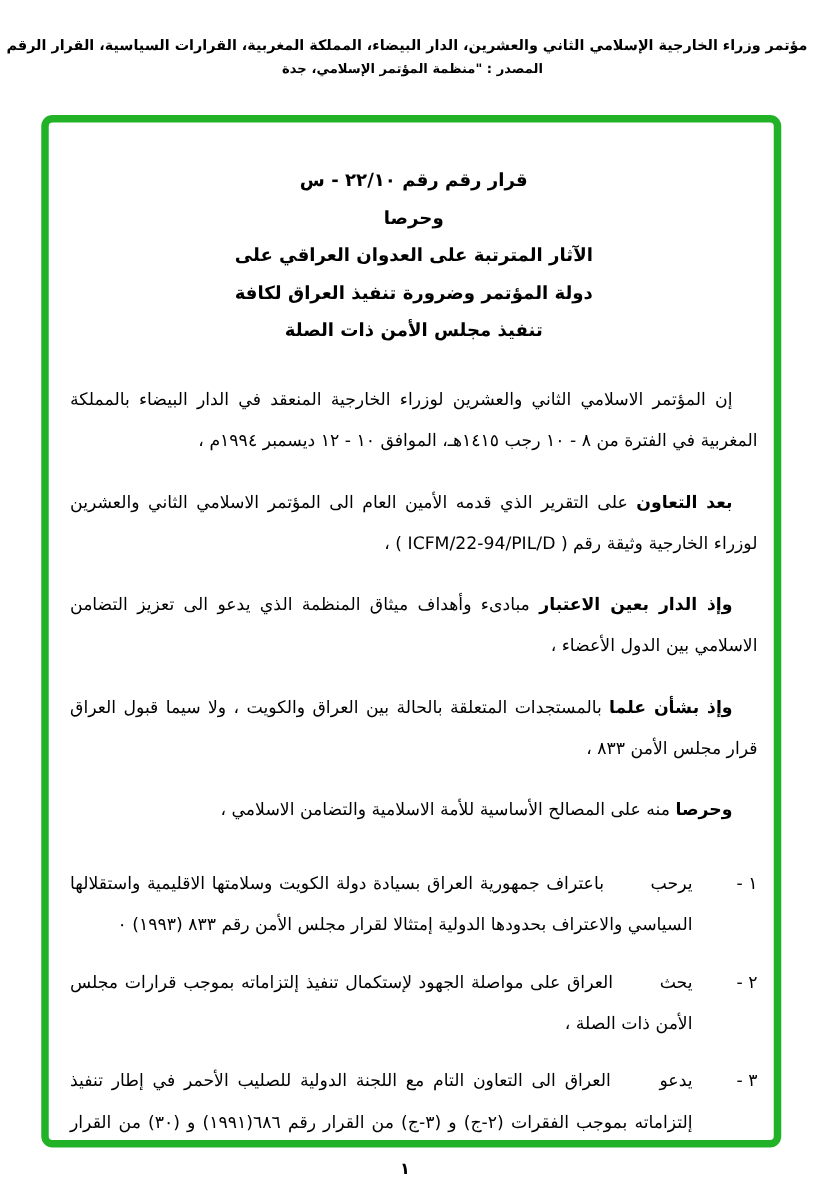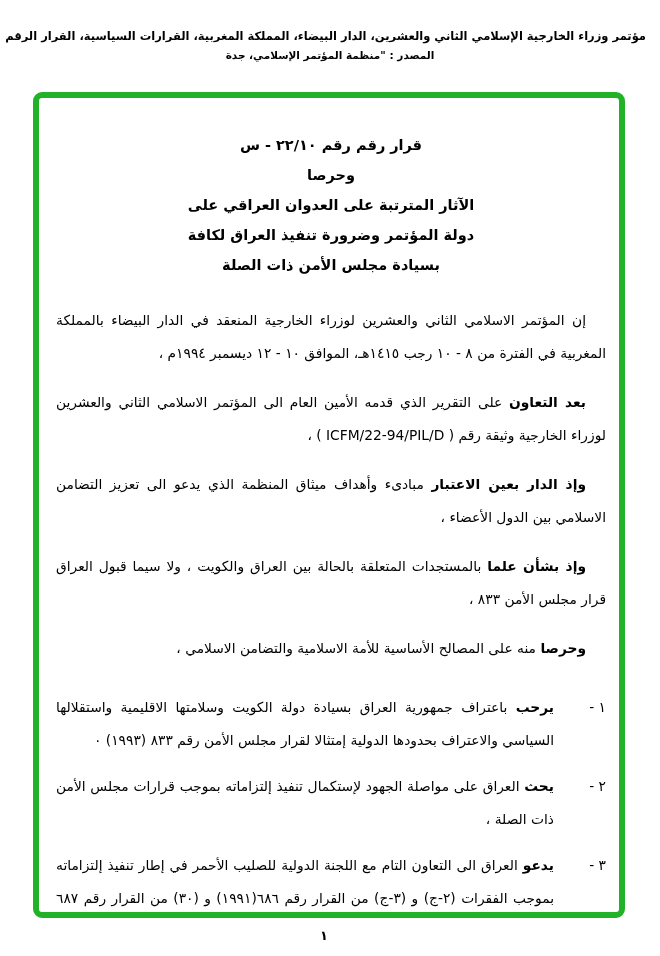--- a/index.html
+++ b/index.html
@@ -85,21 +85,21 @@
   .item .marker {
     flex: none;
     width: 52px;
     font-weight: normal;
     white-space: nowrap;
   }
   .item .item-text {
     flex: 1;
     text-align: justify;
   }
-  .item .lead { font-weight: bold; }
+  .item .lead { font-weight: normal; margin-left: 32px; }
   .item.last .item-text { text-align-last: justify; }
   
   .page-number {
     position: absolute;
     top: 928px;
     left: 0;
     width: 648px;
     text-align: center;
     font-size: 13px;
     font-weight: bold;
@@ -115,21 +115,21 @@
     <div class="h2">المصدر :  "منظمة المؤتمر الإسلامي، جدة</div>
   </div>
 
   <div class="frame">
 
     <div class="title-block">
       <div>قرار رقم رقم ٢٢/١٠ - س</div>
       <div>وحرصا</div>
       <div>الآثار المترتبة على العدوان العراقي على</div>
       <div>دولة المؤتمر وضرورة تنفيذ العراق لكافة</div>
-      <div>بسيادة مجلس الأمن ذات الصلة</div>
+      <div>تنفيذ مجلس الأمن ذات الصلة</div>
     </div>
 
     <div>
       <p class="para"><span class="lead"></span><span>إن المؤتمر الاسلامي الثاني والعشرين لوزراء الخارجية المنعقد في الدار البيضاء بالمملكة المغربية في الفترة من ٨ - ١٠ رجب ١٤١٥هـ، الموافق ١٠ - ١٢ ديسمبر ١٩٩٤م ،</span></p>
       <p class="para"><span class="lead">بعد التعاون</span><span> على التقرير الذي قدمه الأمين العام الى المؤتمر الاسلامي الثاني والعشرين لوزراء الخارجية وثيقة رقم ( ⁦ICFM/22-94/PIL/D⁩ ) ،</span></p>
       <p class="para"><span class="lead">وإذ الدار بعين الاعتبار</span><span> مبادىء وأهداف ميثاق المنظمة الذي يدعو الى تعزيز التضامن الاسلامي بين الدول الأعضاء ،</span></p>
       <p class="para"><span class="lead">وإذ بشأن علما</span><span> بالمستجدات المتعلقة بالحالة بين العراق والكويت ، ولا سيما قبول العراق قرار مجلس الأمن ٨٣٣ ،</span></p>
       <p class="para"><span class="lead">وحرصا</span><span> منه على المصالح الأساسية للأمة الاسلامية والتضامن الاسلامي ،</span></p>
     </div>
 

